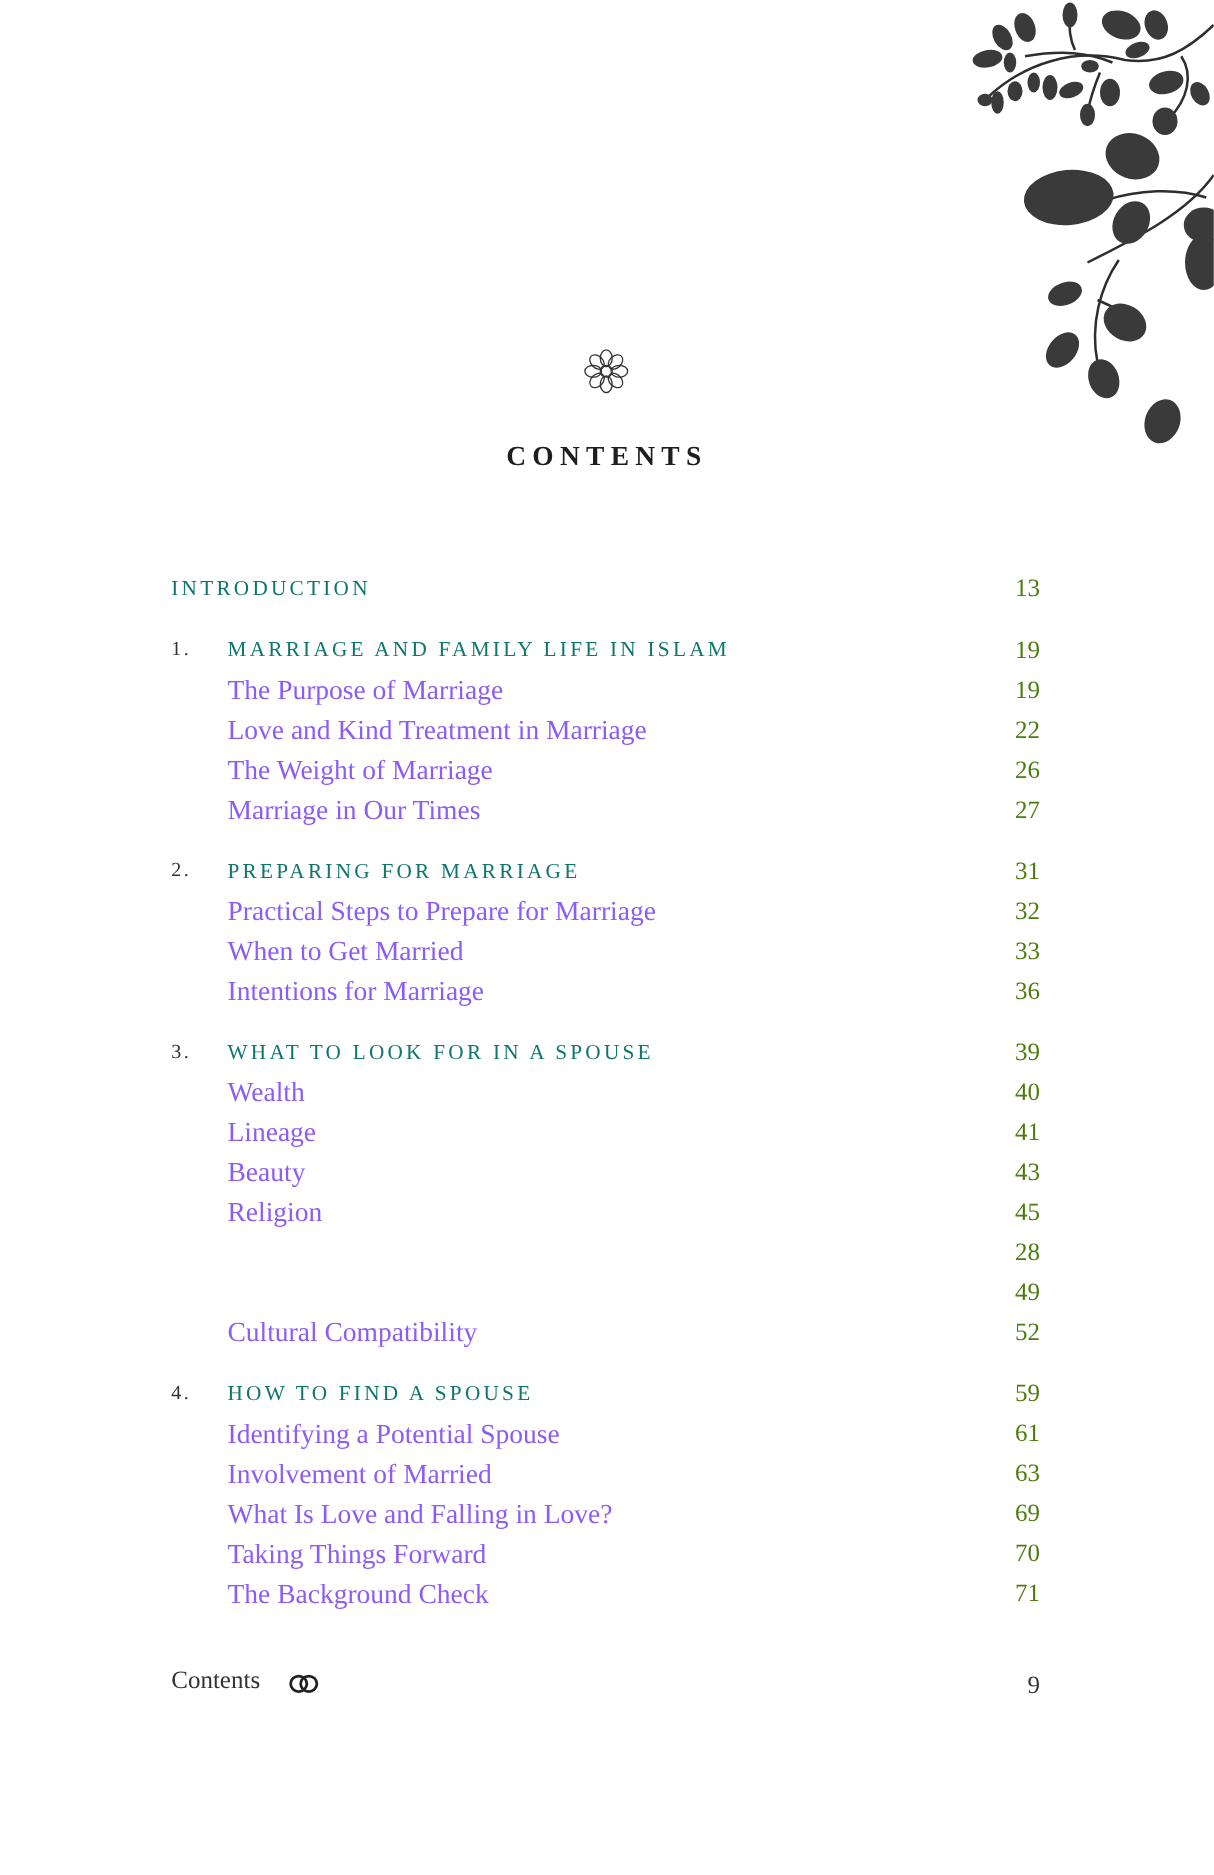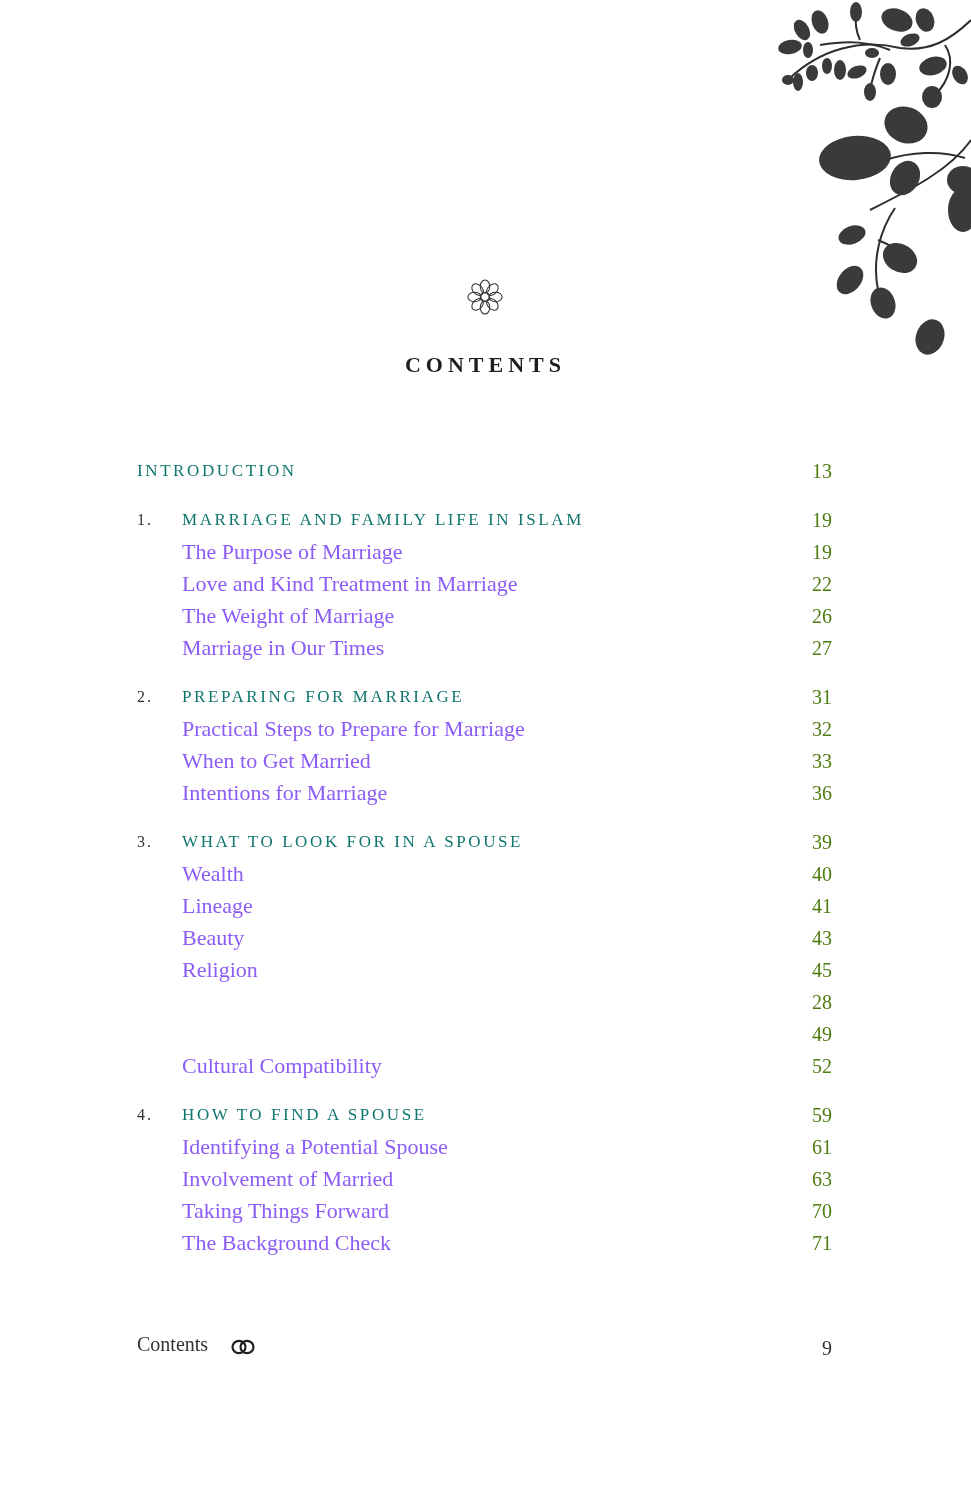--- a/index.html
+++ b/index.html
@@ -176,20 +176,24 @@
   </div>
   <div class="row sub">
     <span class="label">Identifying a Potential Spouse</span>
     <span class="page">61</span>
   </div>
   <div class="row sub">
     <span class="label">Involvement of Married</span>
     <span class="page">63</span>
   </div>
   <div class="row sub">
+    <span class="label">What Is Love and Falling in Love?</span>
+    <span class="page">69</span>
+  </div>
+  <div class="row sub">
     <span class="label">Taking Things Forward</span>
     <span class="page">70</span>
   </div>
   <div class="row sub">
     <span class="label">The Background Check</span>
     <span class="page">71</span>
   </div>
 </div>
 
 <div class="footer">

